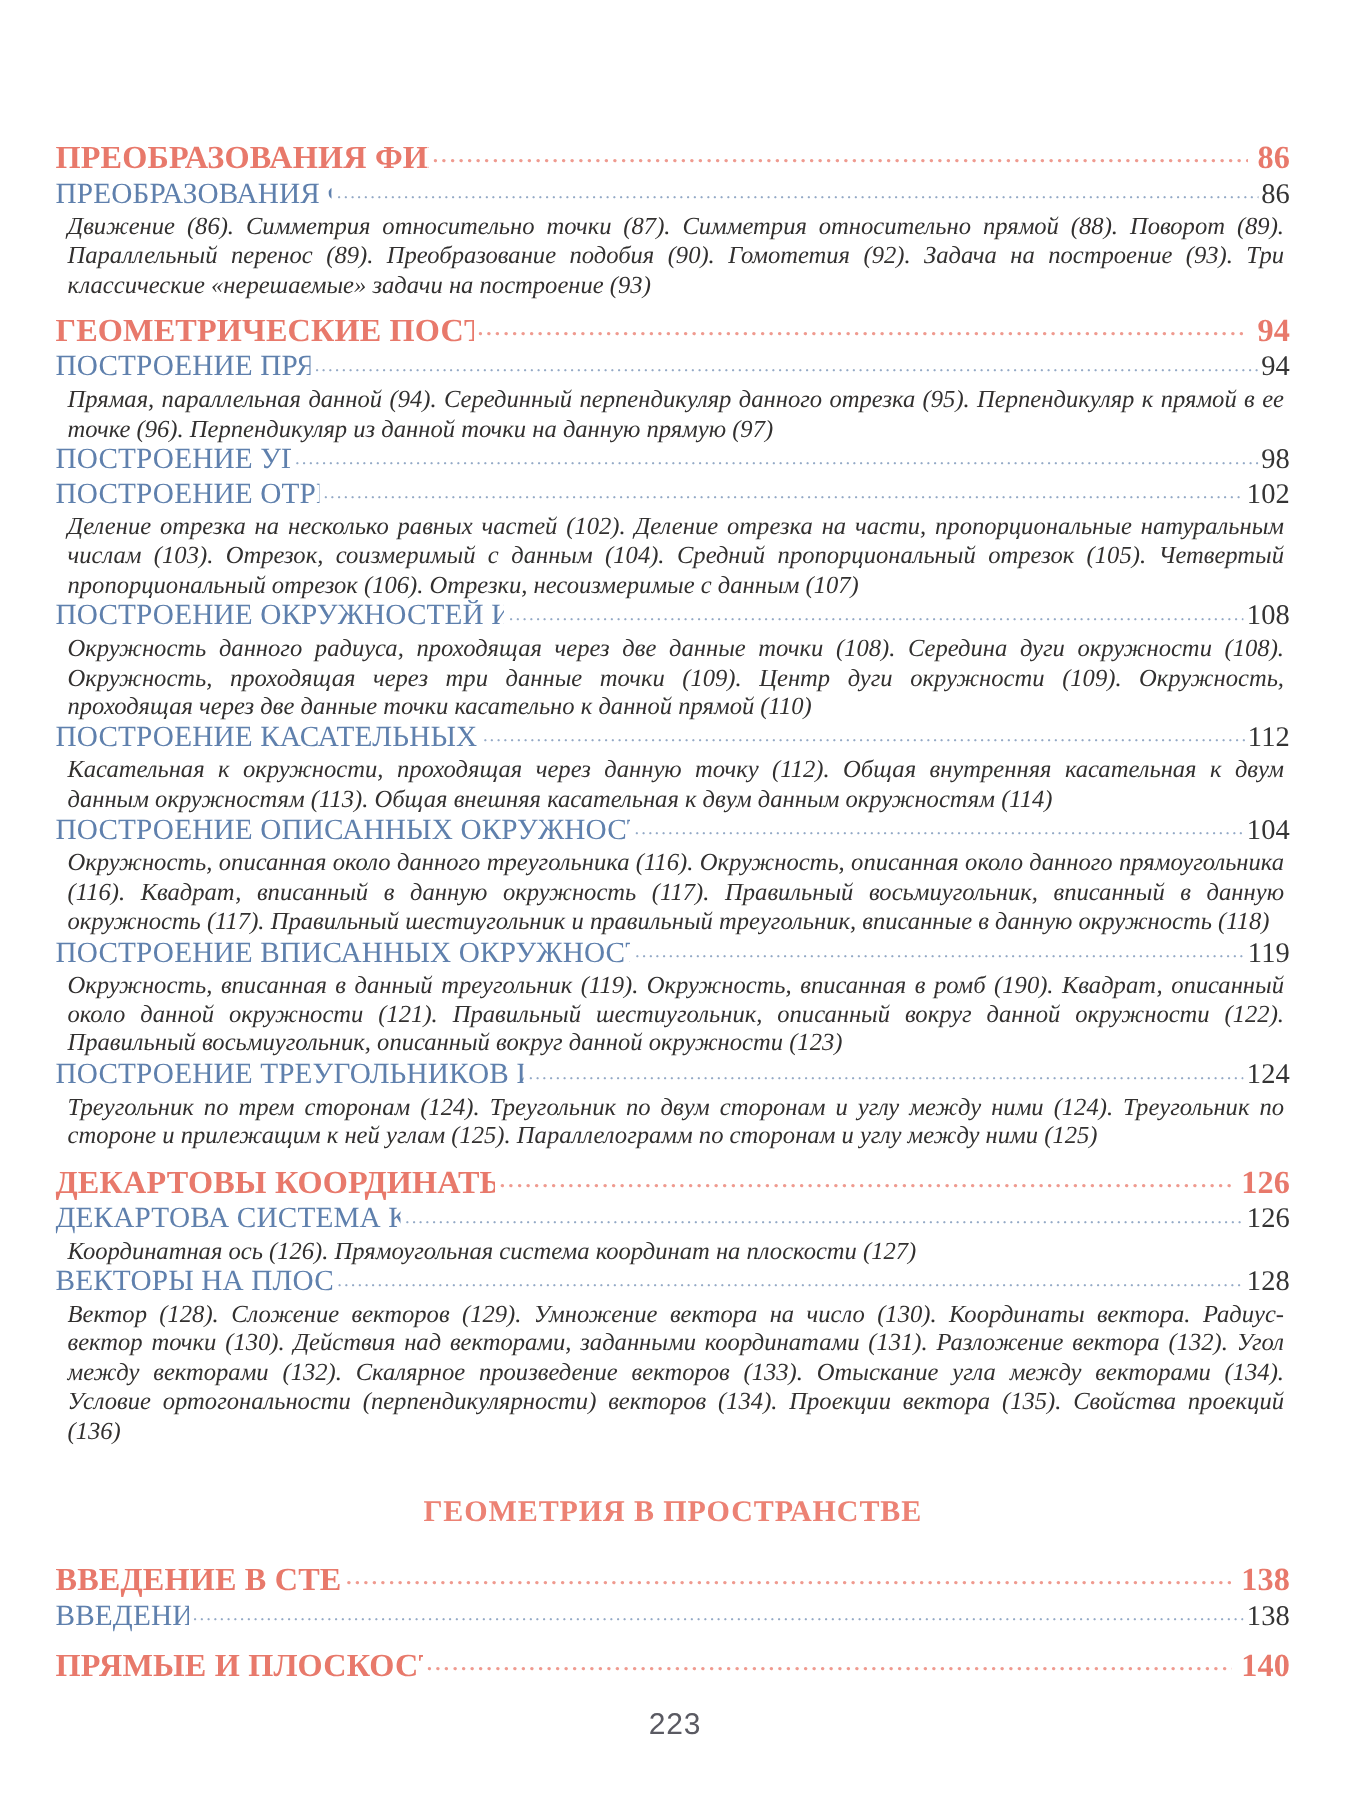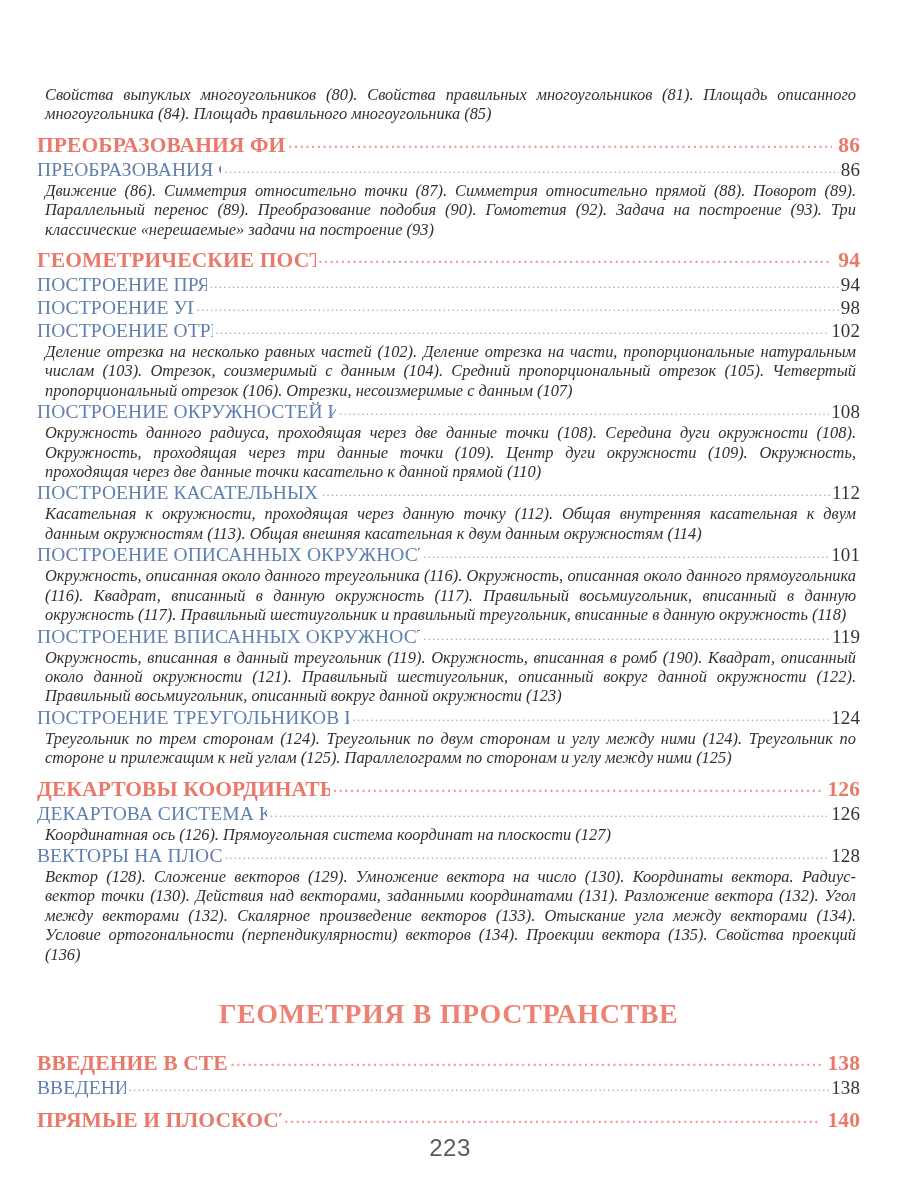--- a/index.html
+++ b/index.html
@@ -90,46 +90,45 @@
     white-space: normal;
     text-justify: inter-word;
     hyphens: manual;
   }
   .lvl3.first { margin-top: 1px; }
 
   
   .part-title {
     text-align: center;
     color: #ec8274;
-    font-size: 28px;
+    font-size: 20px;
     font-weight: bold;
     letter-spacing: 0.6px;
     margin-top: 34px;
     margin-bottom: 21px;
   }
 
   
   .folio {
     position: absolute;
     left: 0;
     right: 0;
     bottom: 38px;
     text-align: center;
     font-family: "Liberation Sans", "DejaVu Sans", sans-serif;
-    font-size: 24px;
+    font-size: 20px;
     color: #5a5a62;
     letter-spacing: 0.5px;
   }
 </style>
 </head>
 <body>
 
 <div class="page">
   <div id="toc-body">
-      <div class="lvl3 first">Свойства выпуклых многоугольников (80). Свойства правильных многоугольников (81). Площадь описанного многоугольника (84). Площадь правильного многоугольника (85)</div>
       <div class="toc-row lvl1">
         <span class="toc-title">ПРЕОБРАЗОВАНИЯ ФИГУР НА ПЛОСКОСТИ</span>
         <span class="leader"></span>
         <span class="pageno">86</span>
       </div>
       <div class="toc-row lvl2">
         <span class="toc-title">ПРЕОБРАЗОВАНИЯ ФИГУР</span>
         <span class="leader"></span>
         <span class="pageno">86</span>
       </div>
@@ -137,20 +136,21 @@
       <div class="toc-row lvl1">
         <span class="toc-title">ГЕОМЕТРИЧЕСКИЕ ПОСТРОЕНИЯ НА ПЛОСКОСТИ</span>
         <span class="leader"></span>
         <span class="pageno">94</span>
       </div>
       <div class="toc-row lvl2">
         <span class="toc-title">ПОСТРОЕНИЕ ПРЯМЫХ</span>
         <span class="leader"></span>
         <span class="pageno">94</span>
       </div>
+      <div class="lvl3">Прямая, параллельная данной (94). Серединный перпендикуляр данного отрезка (95). Перпендикуляр к прямой в ее точке (96). Перпендикуляр из данной точки на данную прямую (97)</div>
       <div class="toc-row lvl2">
         <span class="toc-title">ПОСТРОЕНИЕ УГЛОВ</span>
         <span class="leader"></span>
         <span class="pageno">98</span>
       </div>
       <div class="toc-row lvl2">
         <span class="toc-title">ПОСТРОЕНИЕ ОТРЕЗКОВ</span>
         <span class="leader"></span>
         <span class="pageno">102</span>
       </div>
@@ -163,21 +163,21 @@
       <div class="lvl3">Окружность данного радиуса, проходящая через две данные точки (108). Середина дуги окружности (108). Окружность, проходящая через три данные точки (109). Центр дуги окружности (109). Окружность, проходящая через две данные точки касательно к данной прямой (110)</div>
       <div class="toc-row lvl2">
         <span class="toc-title">ПОСТРОЕНИЕ КАСАТЕЛЬНЫХ К ОКРУЖНОСТЯМ</span>
         <span class="leader"></span>
         <span class="pageno">112</span>
       </div>
       <div class="lvl3">Касательная к окружности, проходящая через данную точку (112). Общая внутренняя касательная к двум данным окружностям (113). Общая внешняя касательная к двум данным окружностям (114)</div>
       <div class="toc-row lvl2">
         <span class="toc-title">ПОСТРОЕНИЕ ОПИСАННЫХ ОКРУЖНОСТЕЙ И ВПИСАННЫХ МНОГОУГОЛЬНИКОВ</span>
         <span class="leader"></span>
-        <span class="pageno">101</span>
+        <span class="pageno">104</span>
       </div>
       <div class="lvl3">Окружность, описанная около данного треугольника (116). Окружность, описанная около данного прямоугольника (116). Квадрат, вписанный в данную окружность (117). Правильный восьмиугольник, вписанный в данную окружность (117). Правильный шестиугольник и правильный треугольник, вписанные в данную окружность (118)</div>
       <div class="toc-row lvl2">
         <span class="toc-title">ПОСТРОЕНИЕ ВПИСАННЫХ ОКРУЖНОСТЕЙ И ОПИСАННЫХ МНОГОУГОЛЬНИКОВ</span>
         <span class="leader"></span>
         <span class="pageno">119</span>
       </div>
       <div class="lvl3">Окружность, вписанная в данный треугольник (119). Окружность, вписанная в ромб (190). Квадрат, описанный около данной окружности (121). Правильный шестиугольник, описанный вокруг данной окружности (122). Правильный восьмиугольник, описанный вокруг данной окружности (123)</div>
       <div class="toc-row lvl2">
         <span class="toc-title">ПОСТРОЕНИЕ ТРЕУГОЛЬНИКОВ И ПАРАЛЛЕЛОГРАММОВ</span>

